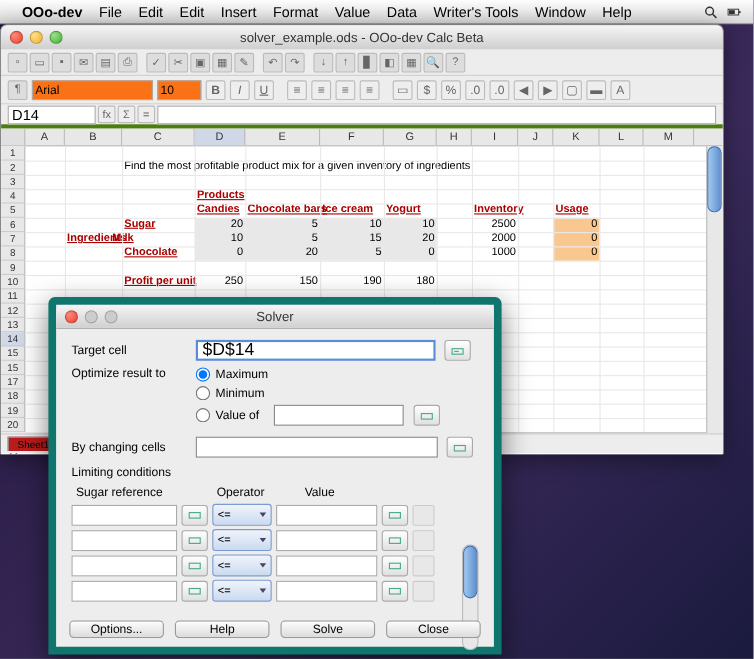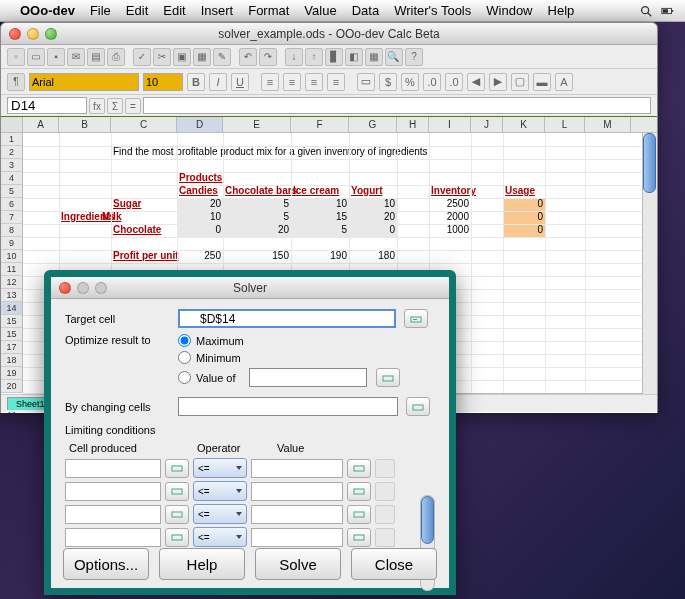--- a/index.html
+++ b/index.html
@@ -15,25 +15,25 @@
 .traffic{display:flex;gap:6px;width:60px}
 .tdot{width:12px;height:12px;border-radius:50%;border:1px solid rgba(0,0,0,.2)}
 .tred{background:radial-gradient(circle at 30% 30%,#ff8a7a,#e84030)}
 .tyel{background:radial-gradient(circle at 30% 30%,#ffe08a,#f0b030)}
 .tgrn{background:radial-gradient(circle at 30% 30%,#a0e090,#40b030)}
 .titlebar .ttext{flex:1;text-align:center;color:#333}
 .toolbar{height:24px;background:#ededed;border-bottom:1px solid #ccc;display:flex;align-items:center;padding:2px 6px;gap:2px}
 .tbtn{width:18px;height:18px;background:#ddd;border:1px solid #bbb;border-radius:2px;display:flex;align-items:center;justify-content:center;font-size:10px;color:#666}
 .tsep{width:4px}
 .fmtbar{height:26px;background:#ededed;border-bottom:1px solid #ccc;display:flex;align-items:center;padding:2px 6px;gap:4px;font-size:11px}
-.fmtbar select,.fmtbar input{font-size:11px;height:18px;border:1px solid #aaa;background:#eab308;padding:0 2px}
+.fmtbar select,.fmtbar input{font-size:11px;height:18px;border:1px solid #aaa;background:#f97316;padding:0 2px}
 .fmtbar .combo{width:110px}
 .fmtbar .sizebox{width:40px}
 .fmtbtn{width:18px;height:18px;border:1px solid #bbb;background:#eee;display:flex;align-items:center;justify-content:center;font-size:11px;color:#666;border-radius:2px}
-.cellbar{height:22px;background:#ededed;border-bottom:1px solid #4d7c0f;display:flex;align-items:flex-end;padding:2px 6px;gap:2px;font-size:11px}
+.cellbar{height:22px;background:#ededed;border-bottom:4px solid #4d7c0f;display:flex;align-items:center;padding:2px 6px;gap:2px;font-size:11px}
 .cellref{width:80px;height:17px;border:1px solid #aaa;background:#fff;padding:0 3px}
 .fxbtn{width:16px;height:16px;background:#eee;border:1px solid #bbb;font-size:10px;color:#666;display:flex;align-items:center;justify-content:center;border-radius:2px}
 .cellinput{flex:1;height:17px;border:1px solid #aaa;background:#fff;padding:0 3px}
 .grid{position:relative;background:#fff;height:296px;overflow:hidden}
 .colhdr{display:flex;height:16px;background:#e8e8e8;border-bottom:1px solid #bbb}
 .corner{width:22px;border-right:1px solid #bbb;background:#e0e0e0}
 .ch{border-right:1px solid #bbb;text-align:center;font-size:10px;color:#333;line-height:15px}
 .ch.sel{background:#d0d8e8}
 .body{display:flex;height:260px}
 .rowhdrs{width:22px;background:#e8e8e8;border-right:1px solid #bbb}
@@ -46,49 +46,49 @@
 .cell.u{text-decoration:underline;color:#000}
 .cell.red{color:#a00}
 .row-line{position:absolute;height:1px;background:#e8e8e8;left:0;right:0}
 .col-line{position:absolute;width:1px;background:#e8e8e8;top:0;bottom:0}
 .shade-gray{background:#e8e8e8}
 .shade-cyan{background:#d0f0f0}
 .shade-orange{background:#f8c890}
 .selbox{position:absolute;border:2px solid #000;background:#f8c890}
 .statusbar{position:absolute;bottom:0;left:0;right:0;height:18px;background:#ededed;border-top:1px solid #ccc;display:flex;align-items:center;font-size:10px;padding:0 6px}
 .tabs{display:flex;gap:0}
-.tab{padding:1px 8px;border:1px solid #999;border-bottom:none;background:#5eead4;font-size:9px}
+.tab{padding:1px 8px;border:1px solid #999;border-bottom:none;background:#b91c1c;font-size:9px}
 .vscroll{position:absolute;right:0;top:16px;bottom:18px;width:15px;background:#e8e8e8;border-left:1px solid #bbb}
 .vthumb{position:absolute;top:0;width:13px;height:60px;background:linear-gradient(90deg,#a0c8f0,#6090d0);border:1px solid #4070b0;border-radius:6px;left:0}
 .hscroll{position:absolute;right:15px;bottom:0;top:276px;height:15px;left:180px;background:#e8e8e8;border-top:1px solid #bbb}
 .dialog{position:absolute;left:44px;top:270px;width:412px;height:325px;background:#ededed;border:7px solid #0f766e;border-radius:6px 6px 0 0;box-shadow:0 8px 25px rgba(0,0,0,.5);font-size:11px}
 .dlgbody{padding:10px 14px}
 .dlgrow{display:flex;align-items:center;margin-bottom:6px;gap:8px}
 .dlglbl{width:105px;color:#000}
-.dlginput{height:19px;border:1px solid #888;background:#fff;padding:0 20px;font-size:12px}
+.dlginput{height:19px;border:1px solid #888;background:#fff;padding:0 4px;font-size:16px}
 .dlginput.hl{border:2px solid #5a8dd8;background:#fff}
 .pickbtn{width:24px;height:19px;border:1px solid #aaa;background:linear-gradient(#fff,#e0e0e0);border-radius:3px;display:flex;align-items:center;justify-content:center}
 .pickbtn svg{width:12px;height:12px}
 .radio{display:flex;align-items:center;gap:5px;margin-bottom:4px}
 .radio input{margin:0}
 .section-lbl{margin-top:8px;margin-bottom:6px}
 .cond-hdr{display:flex;gap:8px;margin-bottom:4px;font-size:11px;padding-left:4px}
 .cond-hdr span:nth-child(1){width:120px}
 .cond-hdr span:nth-child(2){width:72px}
 .cond-hdr span:nth-child(3){width:100px}
 .cond-row{display:flex;align-items:center;gap:4px;margin-bottom:3px}
 .cond-row .cref{width:96px;height:19px;border:1px solid #aaa;background:#fff}
 .cond-row .op{width:54px;height:20px;border:1px solid #7a9ad0;background:linear-gradient(#f0f4fb,#cadaf0);border-radius:3px;font-size:10px;display:flex;align-items:center;padding:0 4px;justify-content:space-between}
 .cond-row .op::after{content:"";border-left:3px solid transparent;border-right:3px solid transparent;border-top:4px solid #446}
 .cond-row .val{width:92px;height:19px;border:1px solid #aaa;background:#fff}
 .cond-row .del{width:20px;height:19px;border:1px solid #ccc;background:#e8e8e8;border-radius:2px}
 .cond-scroll{position:absolute;right:14px;top:218px;width:15px;height:96px;background:#e8e8e8;border:1px solid #bbb;border-radius:7px}
 .cond-scroll .th{position:absolute;top:0;left:0;right:0;height:48px;background:linear-gradient(90deg,#a0c8f0,#6090d0);border:1px solid #4070b0;border-radius:7px}
 .dlgbtns{position:absolute;bottom:8px;left:12px;right:12px;display:flex;gap:10px;justify-content:space-between}
-.dlgbtn{flex:1;height:32px;border:1px solid #999;background:linear-gradient(#fdfdfd,#dcdcdc);border-radius:4px;font-size:15px;cursor:default;display:flex;align-items:center;justify-content:center}
+.dlgbtn{flex:1;height:16px;border:1px solid #999;background:linear-gradient(#fdfdfd,#dcdcdc);border-radius:4px;font-size:11px;cursor:default;display:flex;align-items:center;justify-content:center}
 </style>
 </head>
 <body>
 
 <div class="menubar">
   <span class="apple"></span>
   <span class="mitem appname">OOo-dev</span>
   <span class="mitem">File</span>
   <span class="mitem">Edit</span>
   <span class="mitem">Edit</span>
@@ -367,21 +367,21 @@
       <div class="dlglbl">By changing cells</div>
       <input class="dlginput" style="width: 220px;">
       <div class="pickbtn">
           <svg viewBox="0 0 12 12">
             <rect x="1" y="4" width="10" height="5" fill="none" stroke="#4a8"></rect>
           </svg>
         </div>
     </div>
     <div class="section-lbl">Limiting conditions</div>
     <div class="cond-hdr">
-      <span>Cell produced</span>
+      <span>Sugar reference</span>
       <span>Operator</span>
       <span>Value</span>
     </div>
     <div id="condrows">
         <div class="cond-row">
     <input class="cref" style="">
     <div class="pickbtn">
             <svg viewBox="0 0 12 12">
               <rect x="1" y="4" width="10" height="5" fill="none" stroke="#4a8"></rect>
             </svg>

